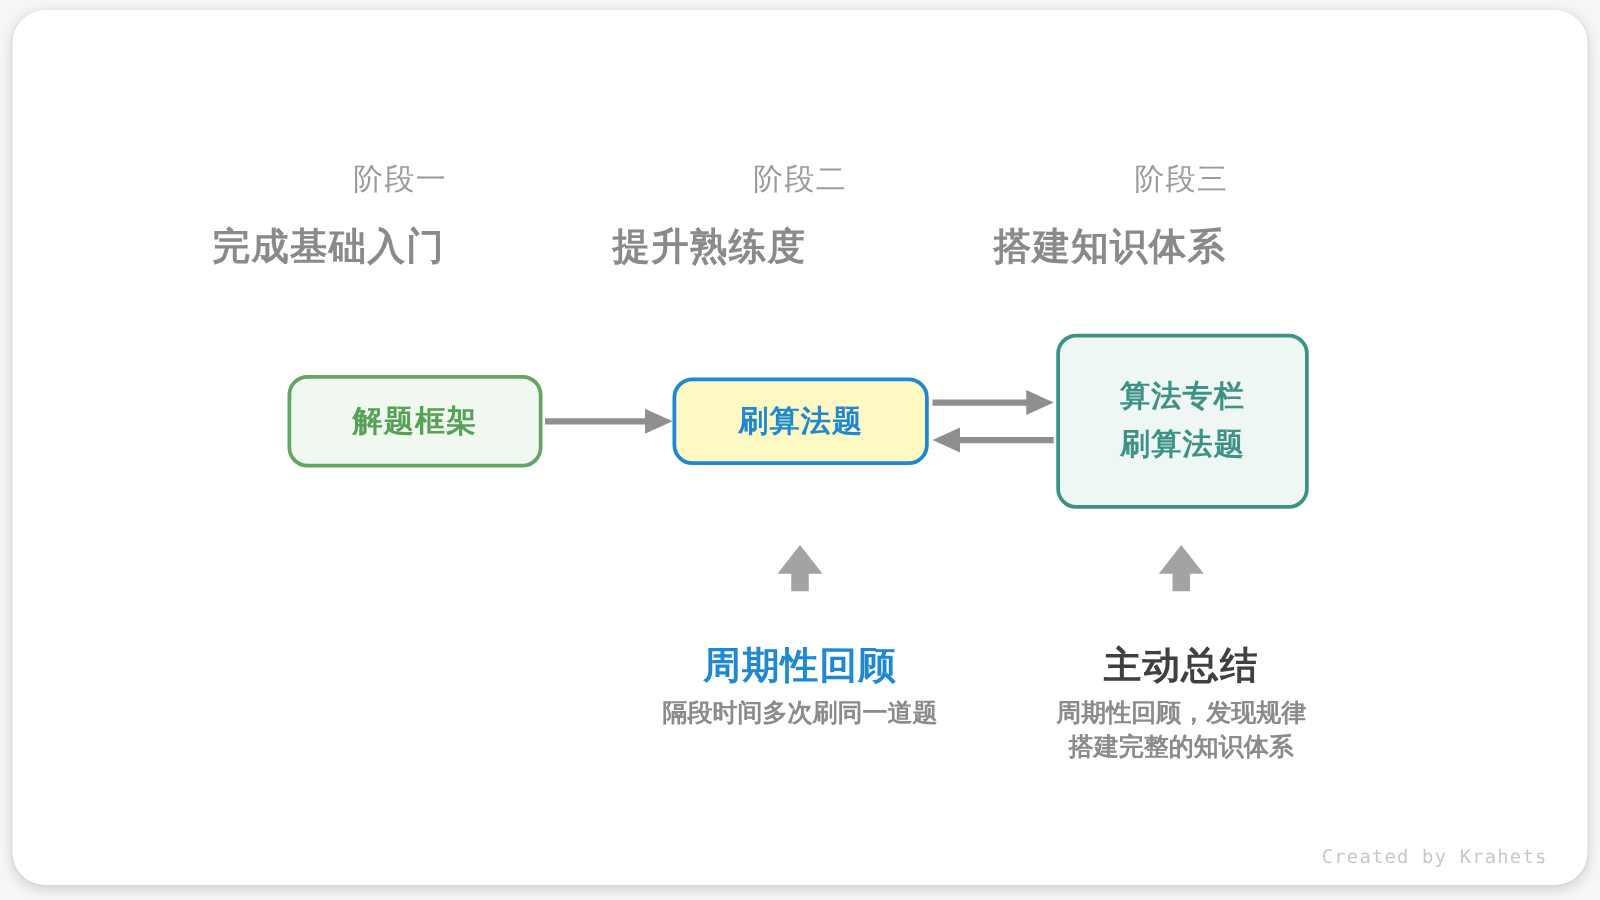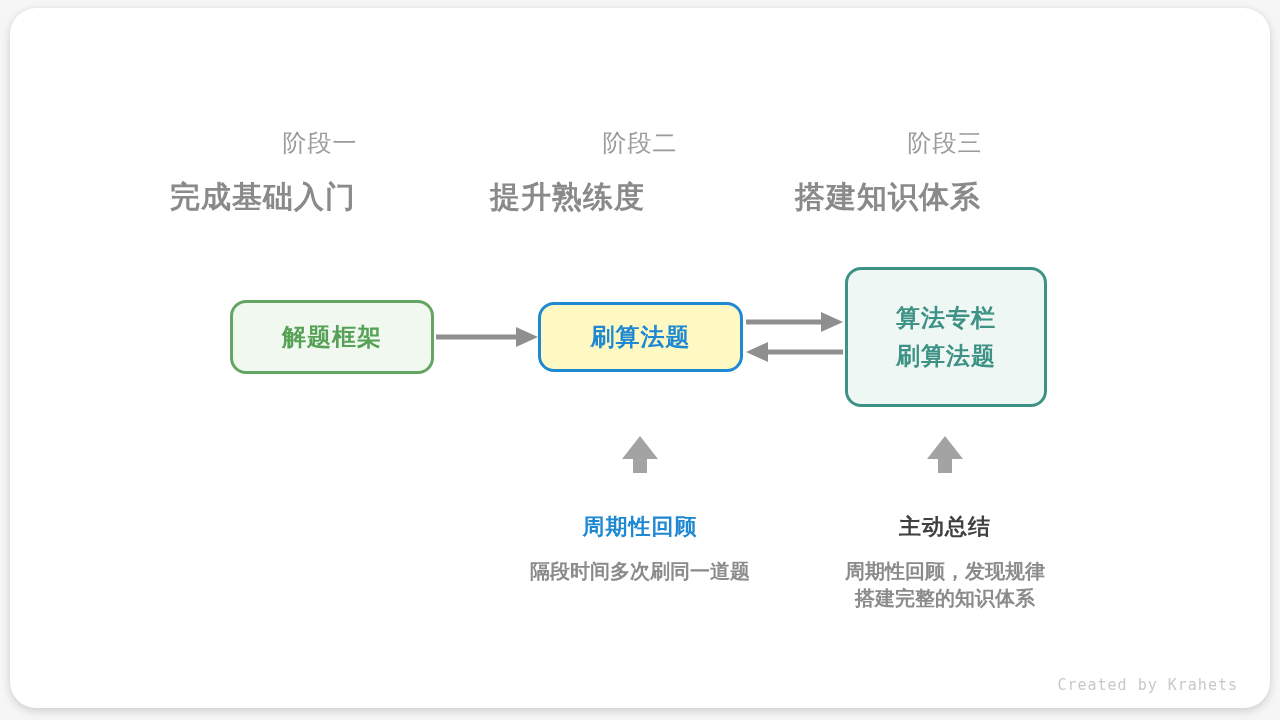--- a/index.html
+++ b/index.html
@@ -86,21 +86,21 @@
     left: 0; top: 0;
     width: 1280px;
     height: 720px;
     pointer-events: none;
   }
   .annotation-title {
     position: absolute;
     width: 300px;
     text-align: center;
     top: 512px;
-    font-size: 22px;
+    font-size: 30px;
     font-weight: 700;
     letter-spacing: 1px;
   }
   .annotation-title.blue { color: #1e88d2; }
   .annotation-title.teal { color: #404040; }
   .annotation-desc {
     position: absolute;
     width: 320px;
     text-align: center;
     top: 558px;

